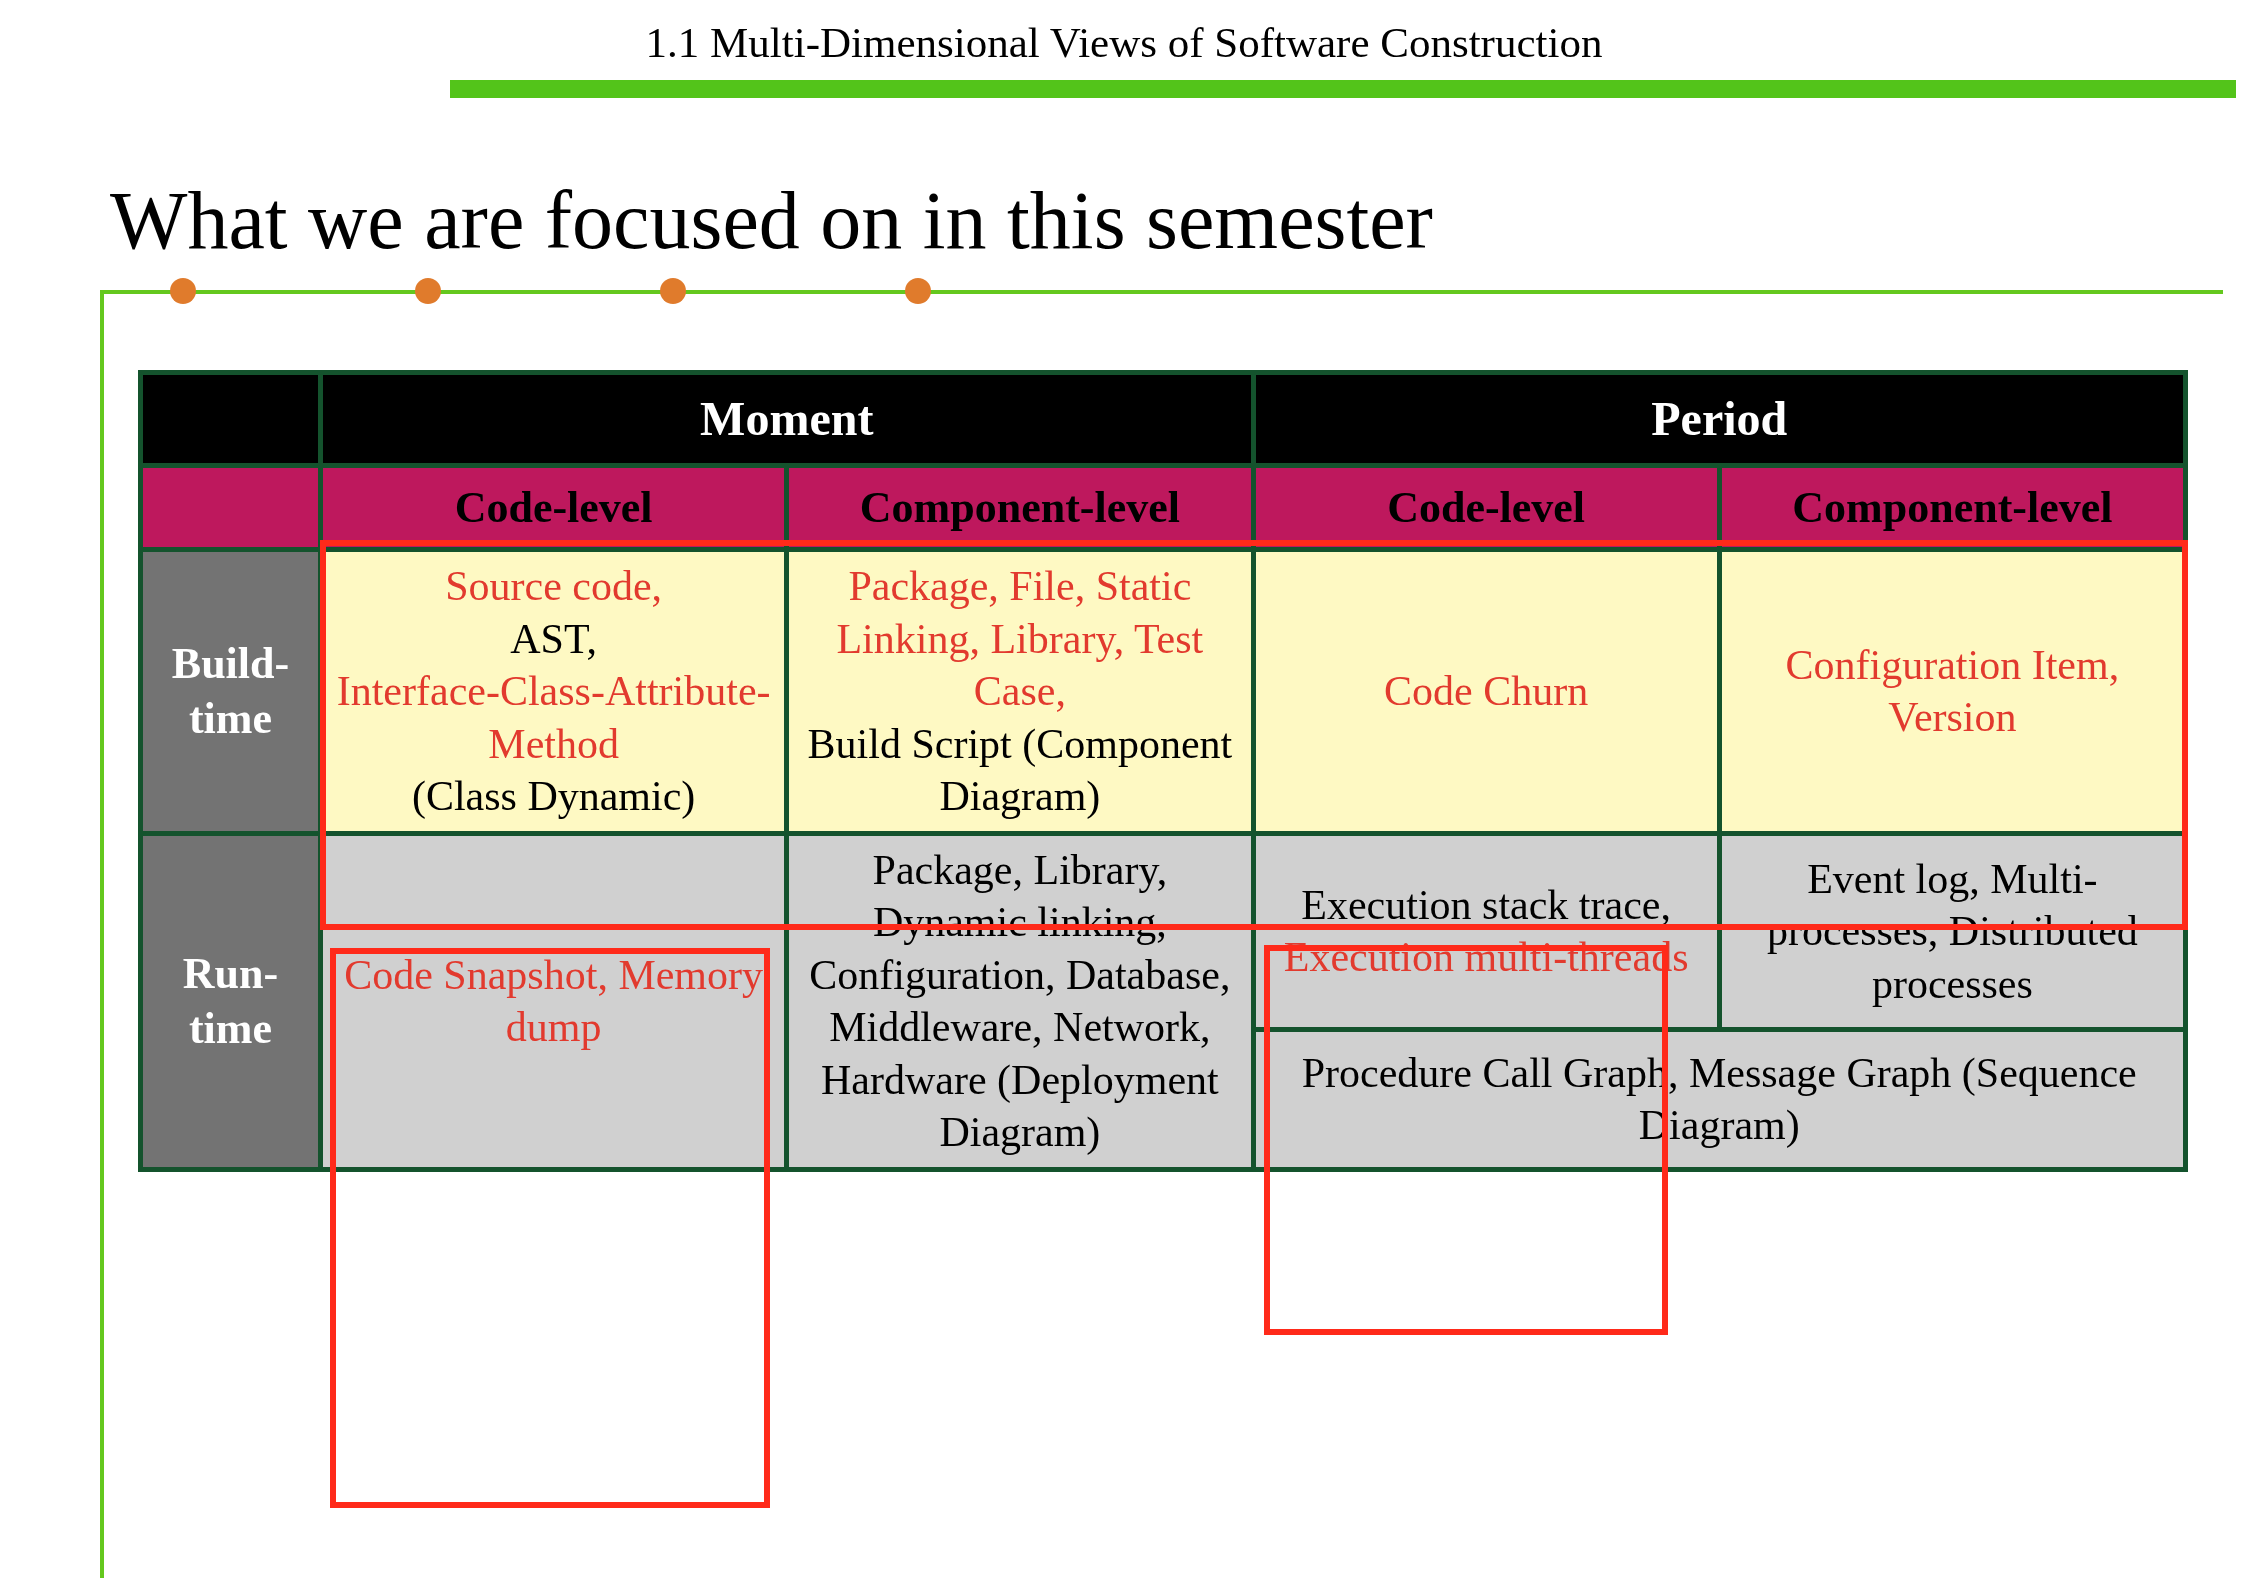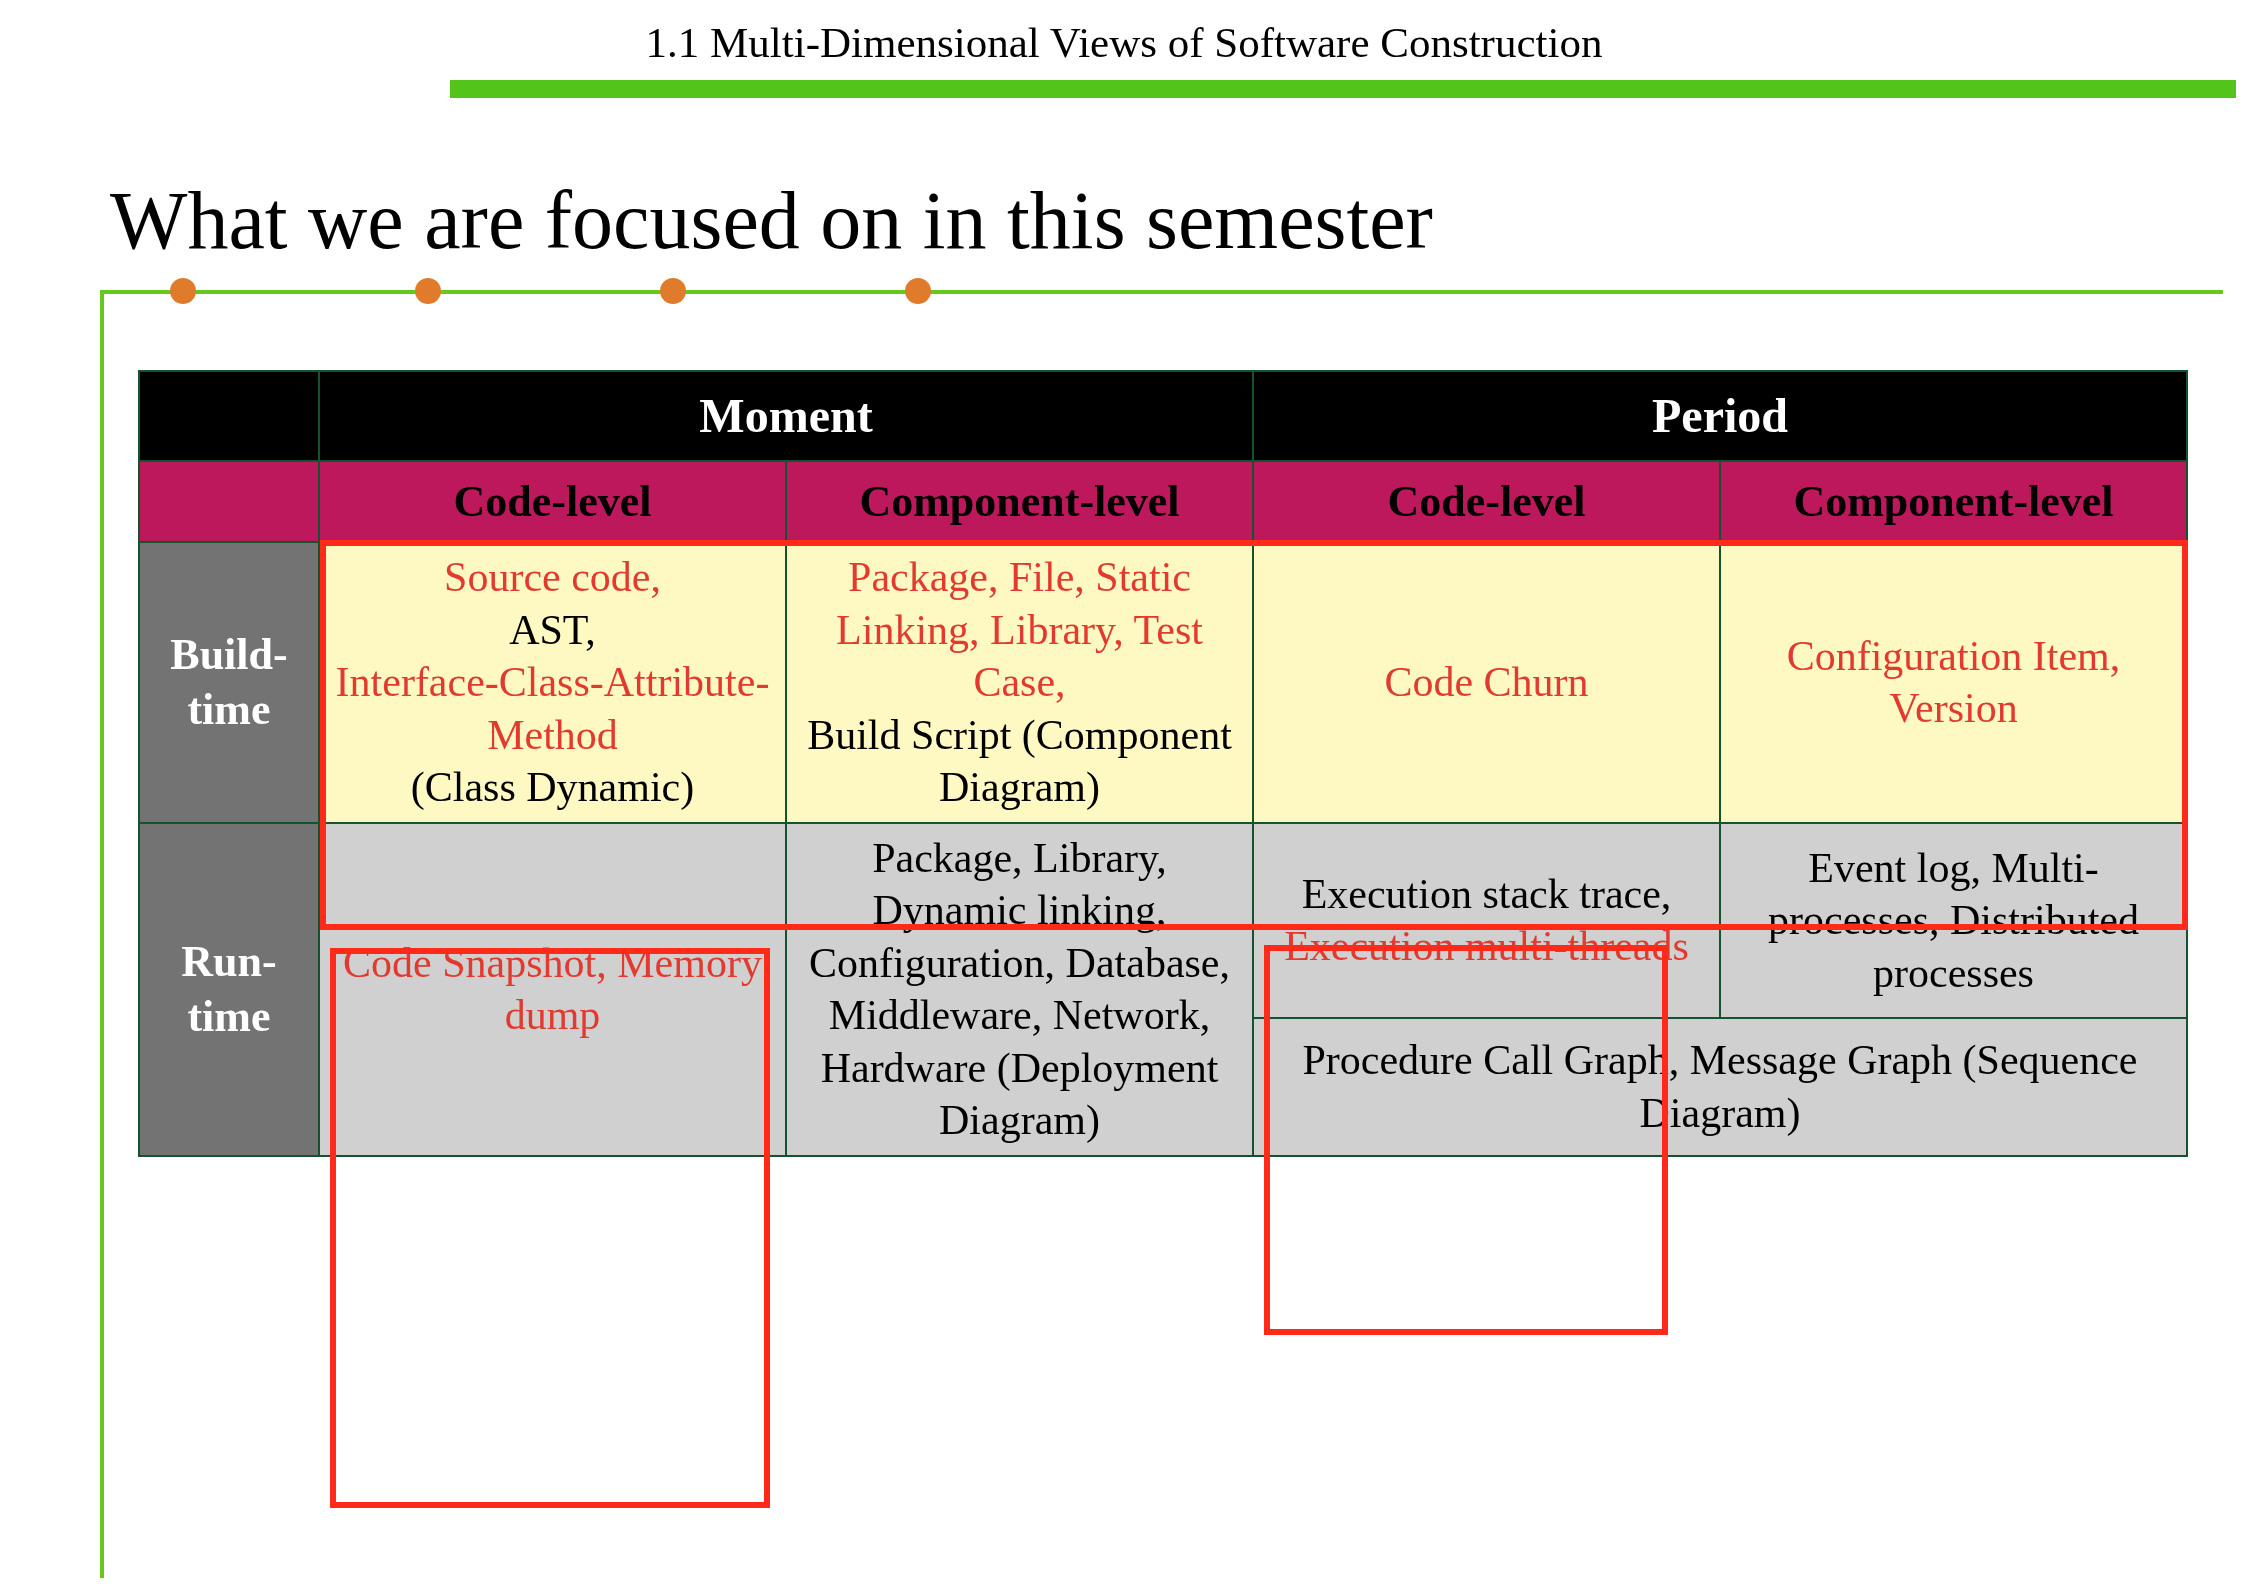--- a/index.html
+++ b/index.html
@@ -81,21 +81,21 @@
   }
   table {
     border-collapse: collapse;
     width: 100%;
     table-layout: fixed;
     font-size: 42px;
   }
   col.rowhdr { width: 180px; }
   col.c { width: auto; }
   th, td {
-    border: 2px solid #14532d;
+    border: 5px solid #14532d;
     text-align: center;
     vertical-align: middle;
     padding: 8px 6px;
     line-height: 1.25;
   }
   th.black {
     background: #000;
     color: #fff;
     font-weight: 700;
     font-size: 48px;

